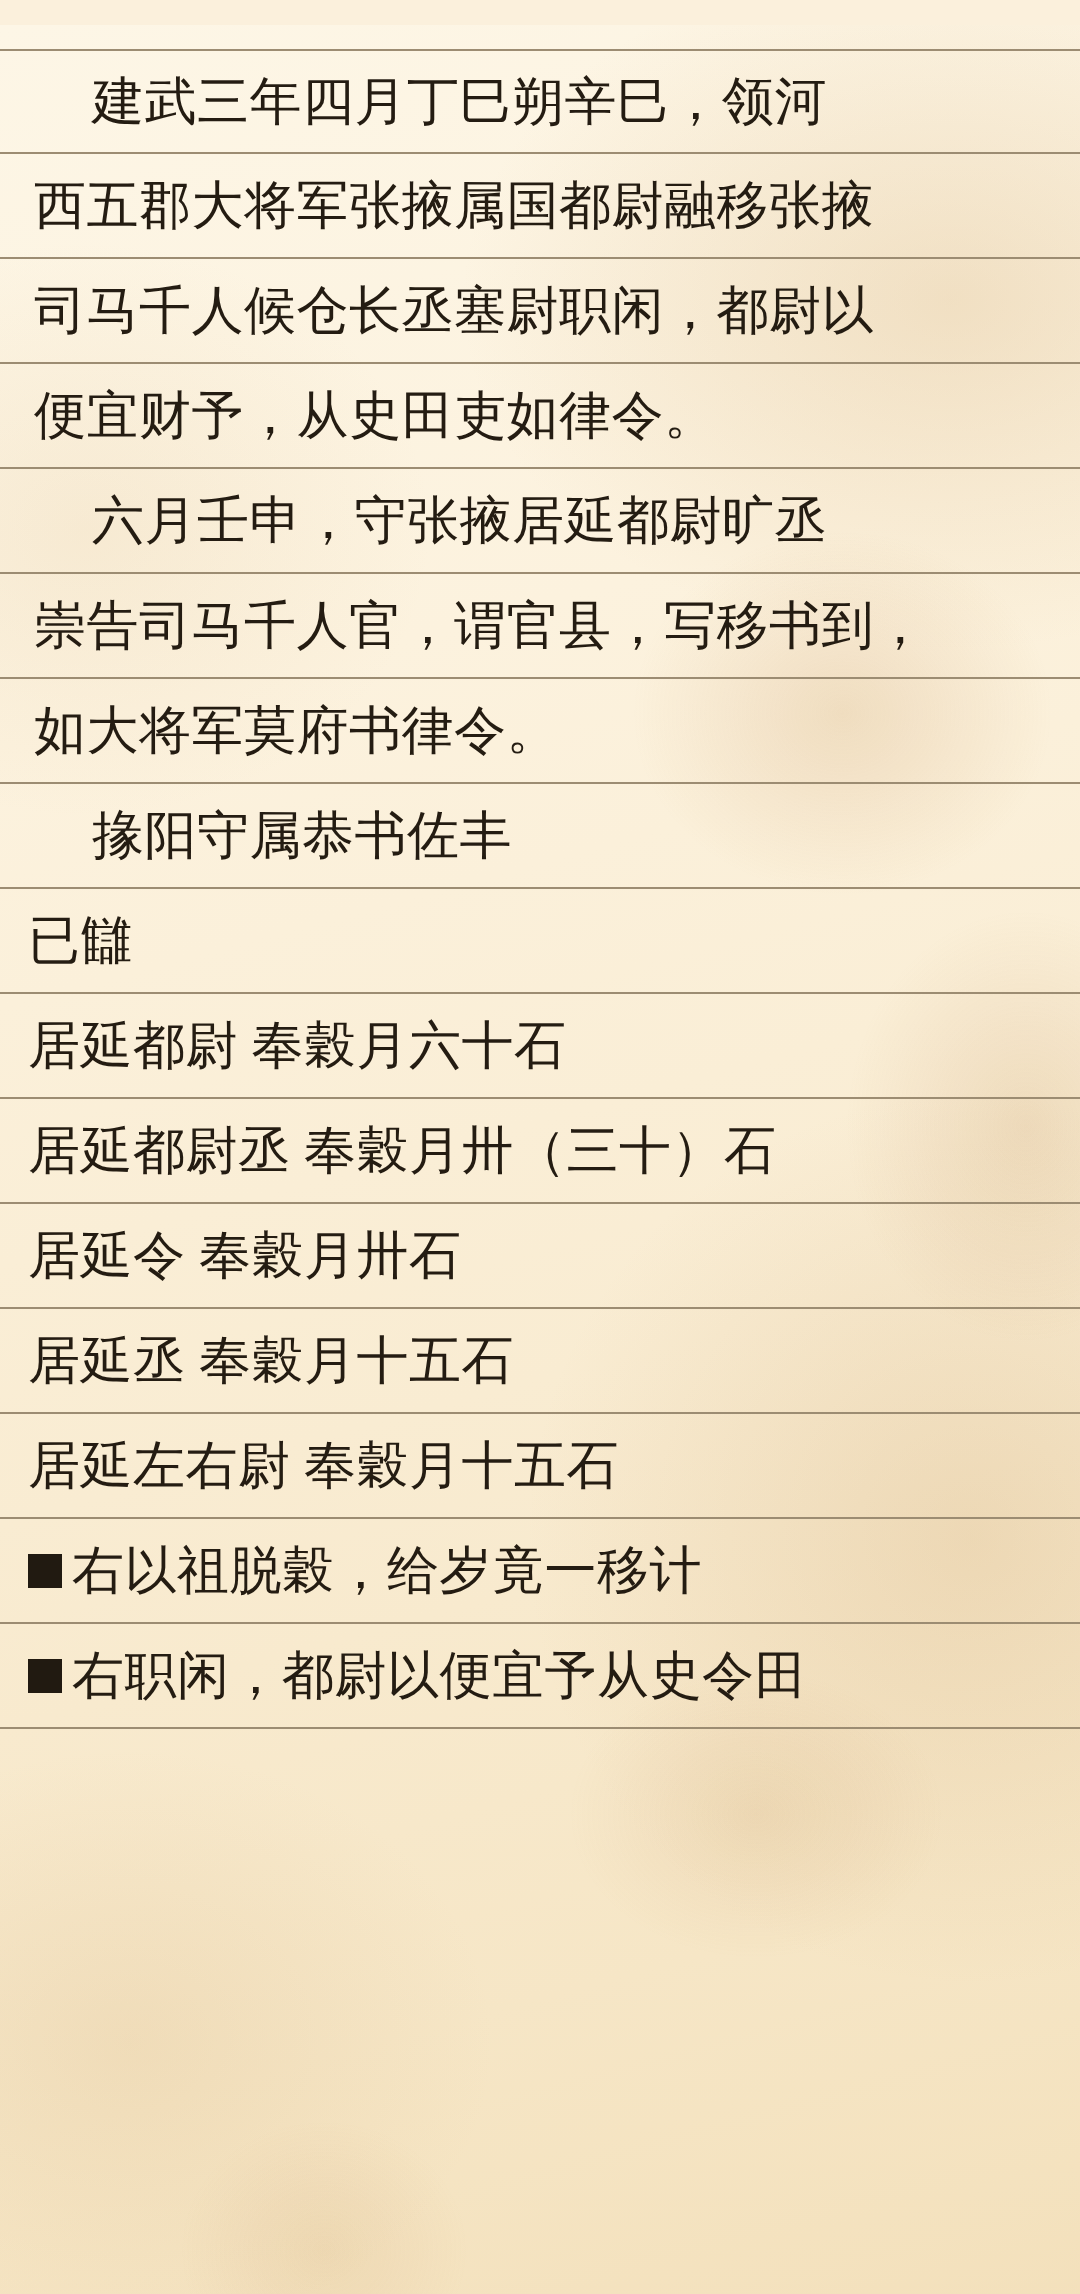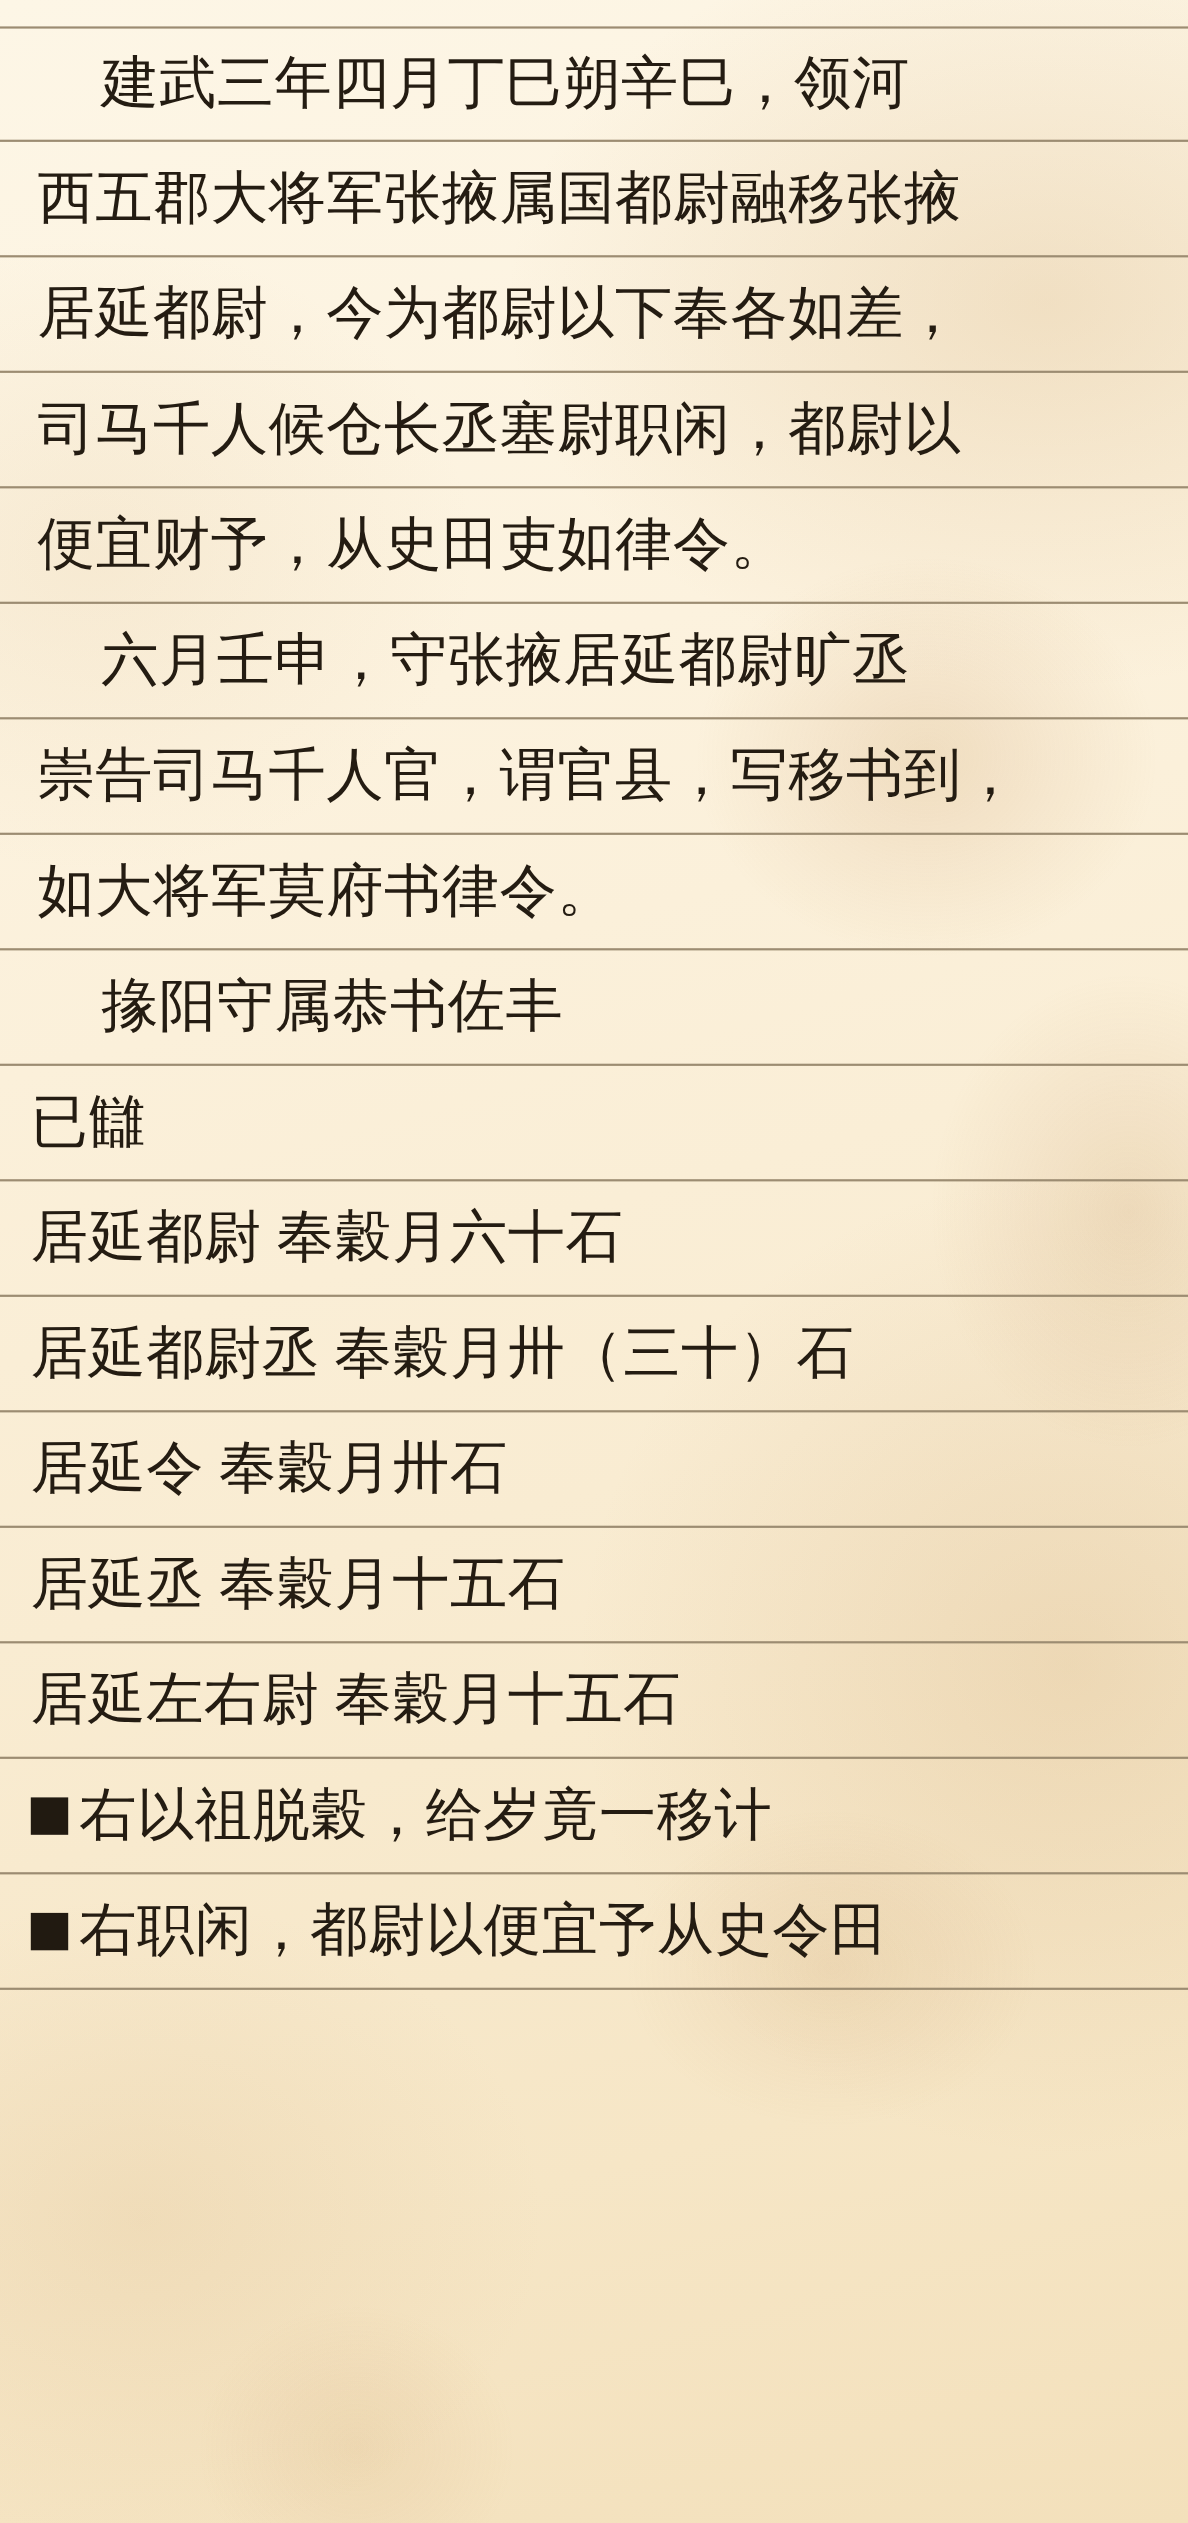--- a/index.html
+++ b/index.html
@@ -38,20 +38,21 @@
       radial-gradient(ellipse 250px 300px at 95% 48%, rgba(190,146,92,0.18), rgba(190,146,92,0) 72%),
       radial-gradient(ellipse 260px 200px at 70% 78%, rgba(198,156,102,0.14), rgba(198,156,102,0) 72%),
       radial-gradient(ellipse 200px 180px at 30% 97%, rgba(198,156,102,0.12), rgba(198,156,102,0) 72%);
     mix-blend-mode: multiply;
   }
 
   #lines {
     position: relative;
     z-index: 2;
     padding: 24px 0 0 0;
+    margin-top: 25px;
   }
 
   .line {
     position: relative;
     box-sizing: border-box;
     border-bottom: 2px solid #9c8c72;
     padding: 0 28px 0 34px;
     display: flex;
     align-items: center;
     height: 105px;
@@ -93,23 +94,20 @@
   <div id="lines">
 
     <div class="line indent">
       <span class="txt">建武三年四月丁巳朔辛巳，领河</span>
     </div>
 
     <div class="line">
       <span class="txt">西五郡大将军张掖属国都尉融移张掖</span>
     </div>
 
-    <div class="line">
-      <span class="txt">居延都尉，今为都尉以下奉各如差，</span>
-    </div>
 
     <div class="line">
       <span class="txt">司马千人候仓长丞塞尉职闲，都尉以</span>
     </div>
 
     <div class="line">
       <span class="txt">便宜财予，从史田吏如律令。</span>
     </div>
 
     <div class="line indent">

